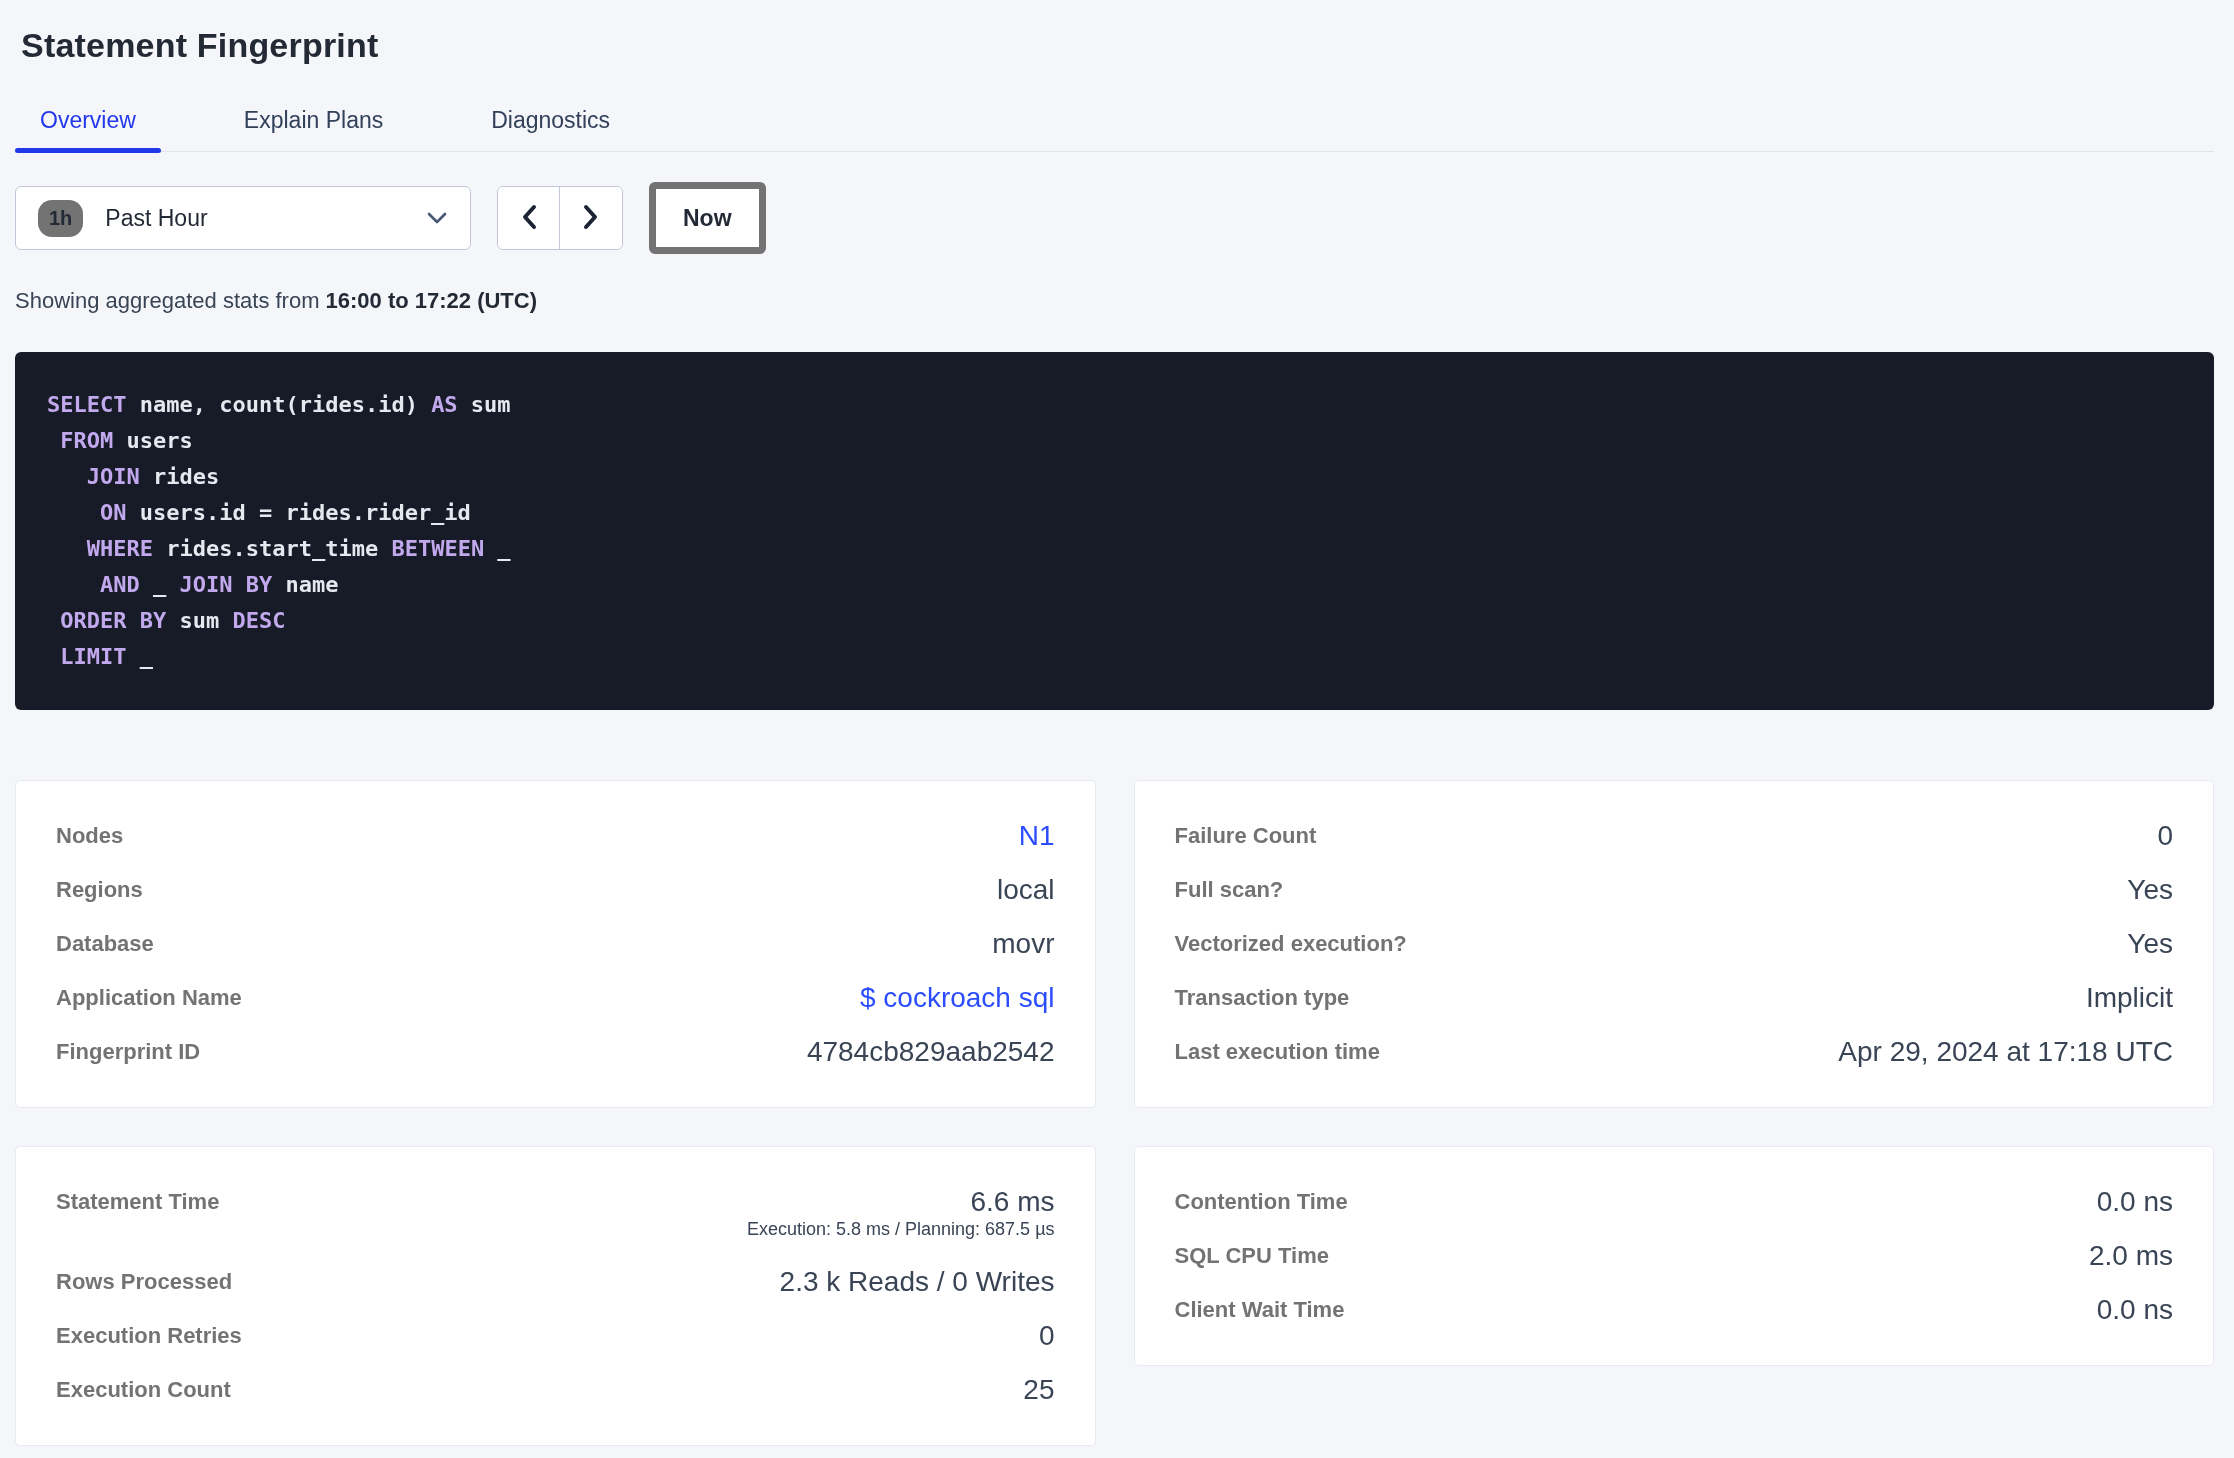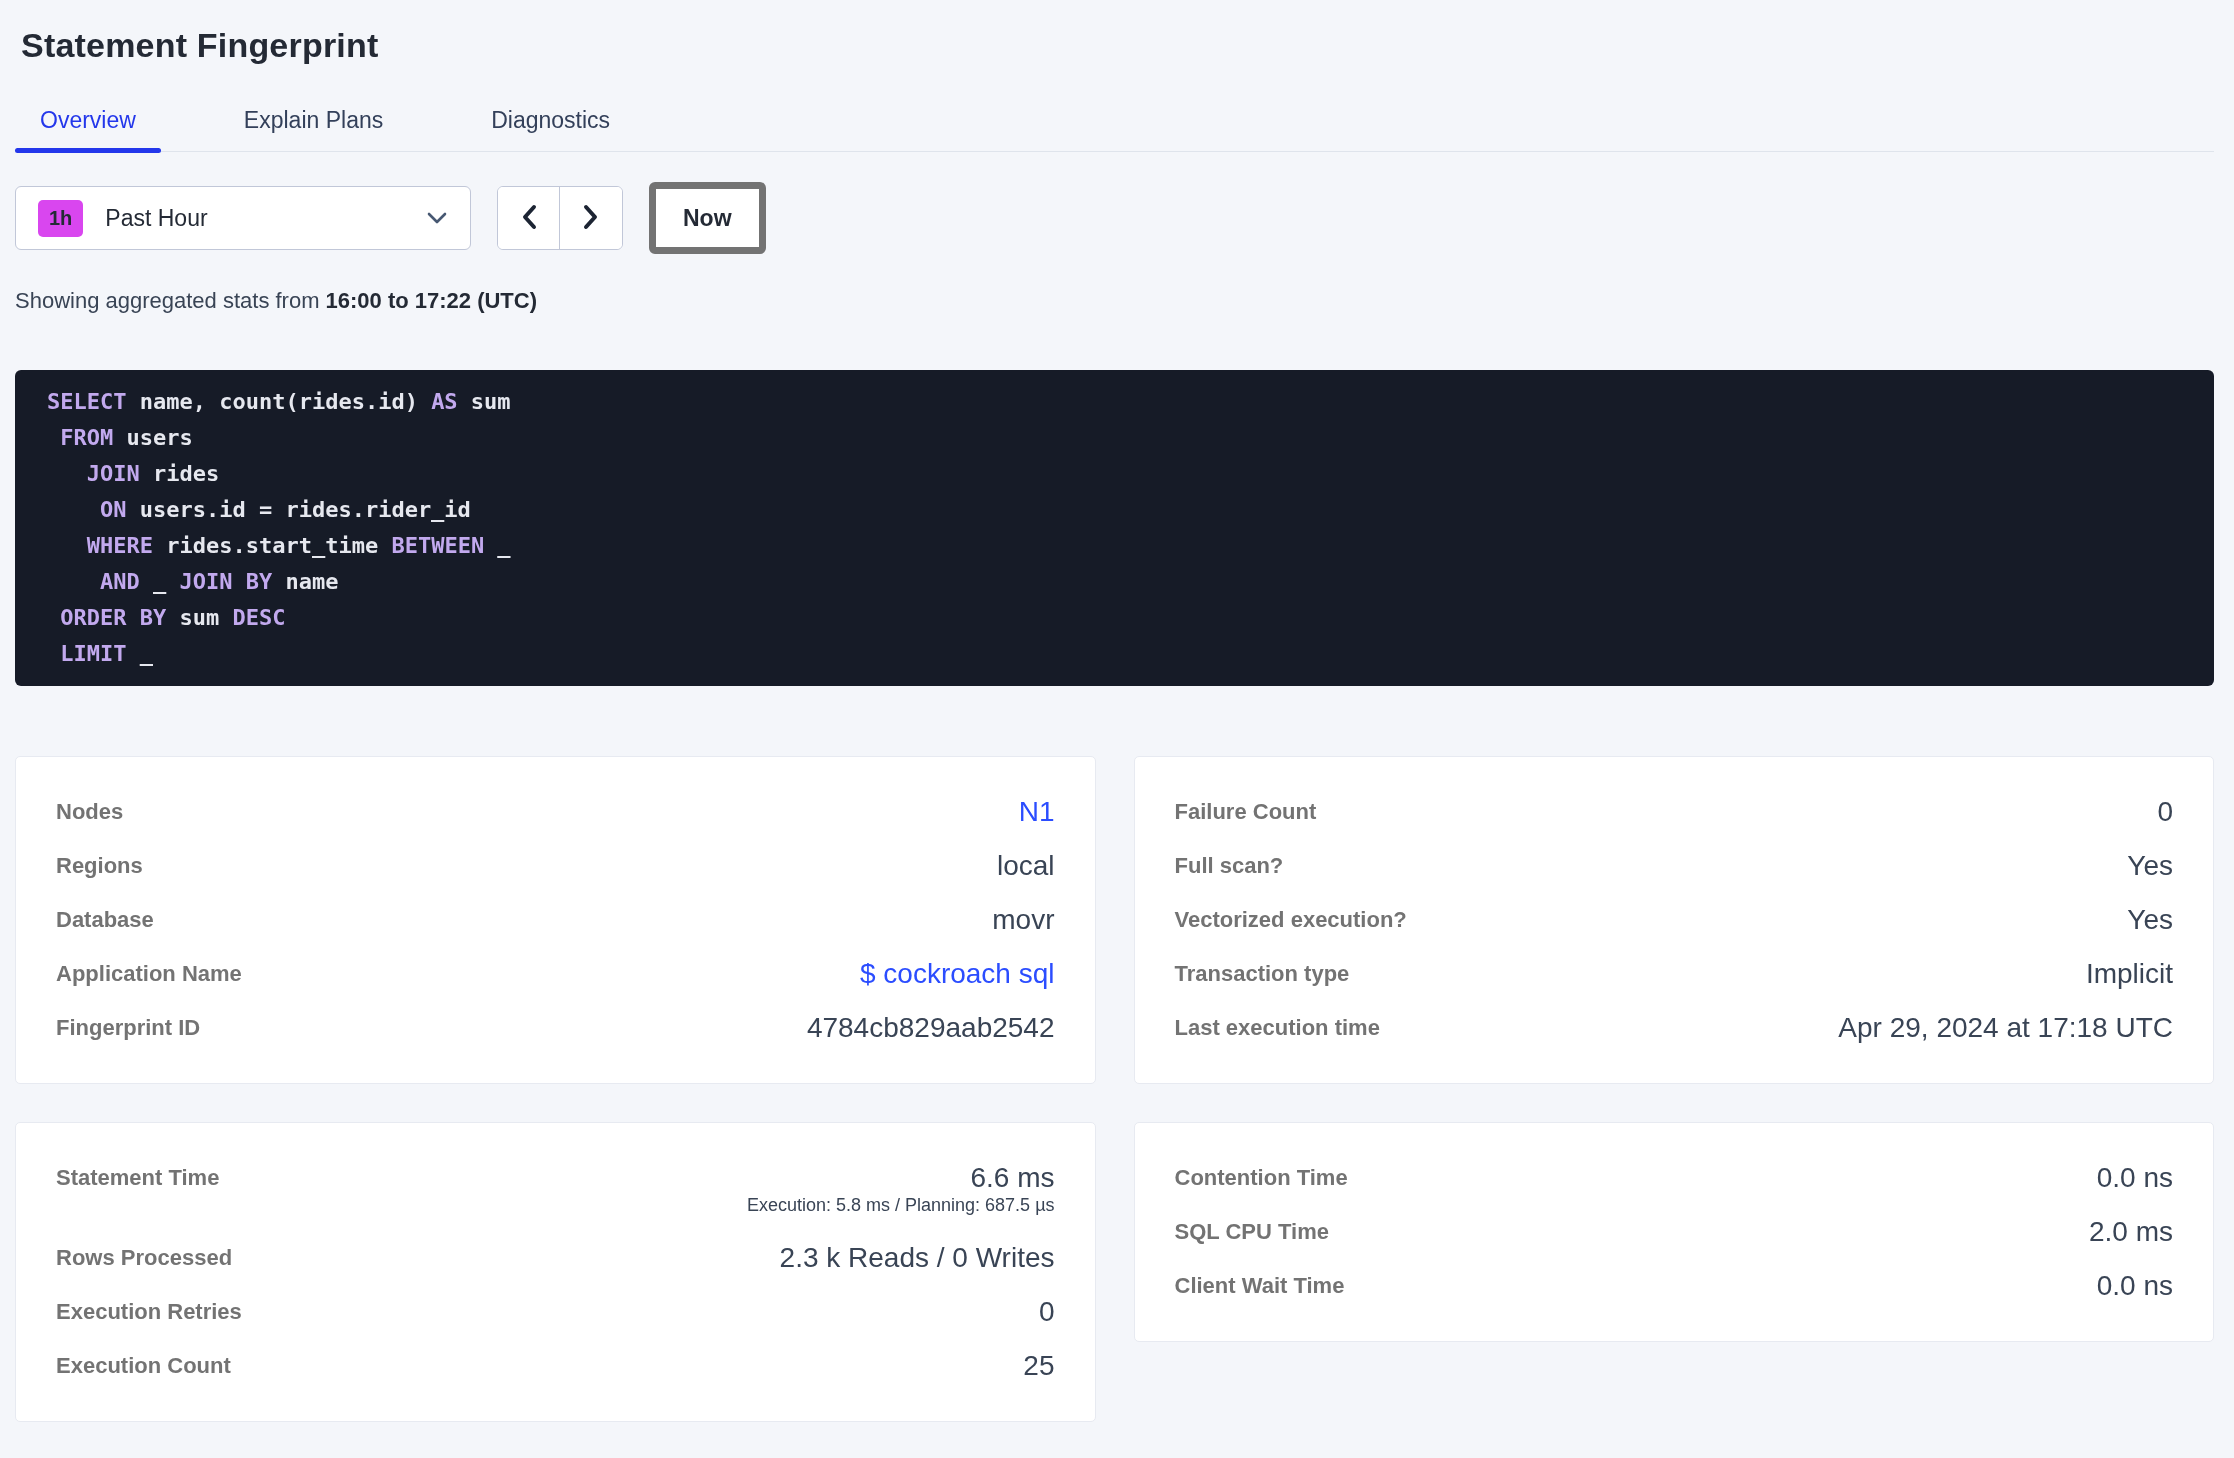--- a/index.html
+++ b/index.html
@@ -30,21 +30,21 @@
   }
 
   
   .toolbar { display:flex; margin-top:30px; gap:26px; align-items:center; }
   .range-select {
     width:456px; height:64px; background:#fff;
     border:1px solid #c1c7d8; border-radius:6px;
     display:flex; align-items:center; padding:0 22px; cursor:pointer;
   }
   .interval-badge {
-    background:#d946ef; border-radius:5px; font-weight:700;
+    background:#737373; border-radius:14px; font-weight:700;
     font-size:20px; padding:7px 11px; color:#242a35;
   }
   .interval-label { margin-left:22px; font-size:23px; color:#242a35; }
   .select-caret { margin-left:auto; display:flex; align-items:center; }
 
   .nav-group {
     display:flex; height:64px; background:#fff;
     border:1px solid #c1c7d8; border-radius:6px; overflow:hidden;
   }
   .nav-btn {
@@ -59,22 +59,22 @@
     font-family:"Liberation Sans", sans-serif;
     font-size:23px; font-weight:700; color:#242a35; cursor:pointer;
   }
 
   
   .stats-line { margin-top:33px; font-size:22px; color:#394455; line-height:28px; }
   .stats-bold { font-weight:700; color:#242a35; margin-left:6px; }
 
   
   .sql-box {
-    margin-top:55px; background:#161b27; border-radius:6px;
-    padding:14px 32px;
+    margin-top:37px; background:#161b27; border-radius:6px;
+    padding:35px 32px;
   }
   .sql-line {
     font-family:"DejaVu Sans Mono", monospace;
     font-size:22px; line-height:36px; white-space:pre;
     color:#e6e8ef; font-weight:600;
   }
   .sql-line .kw { color:#c2a9ee; }
   .sql-line .pl { color:#e6e8ef; }
 
   

